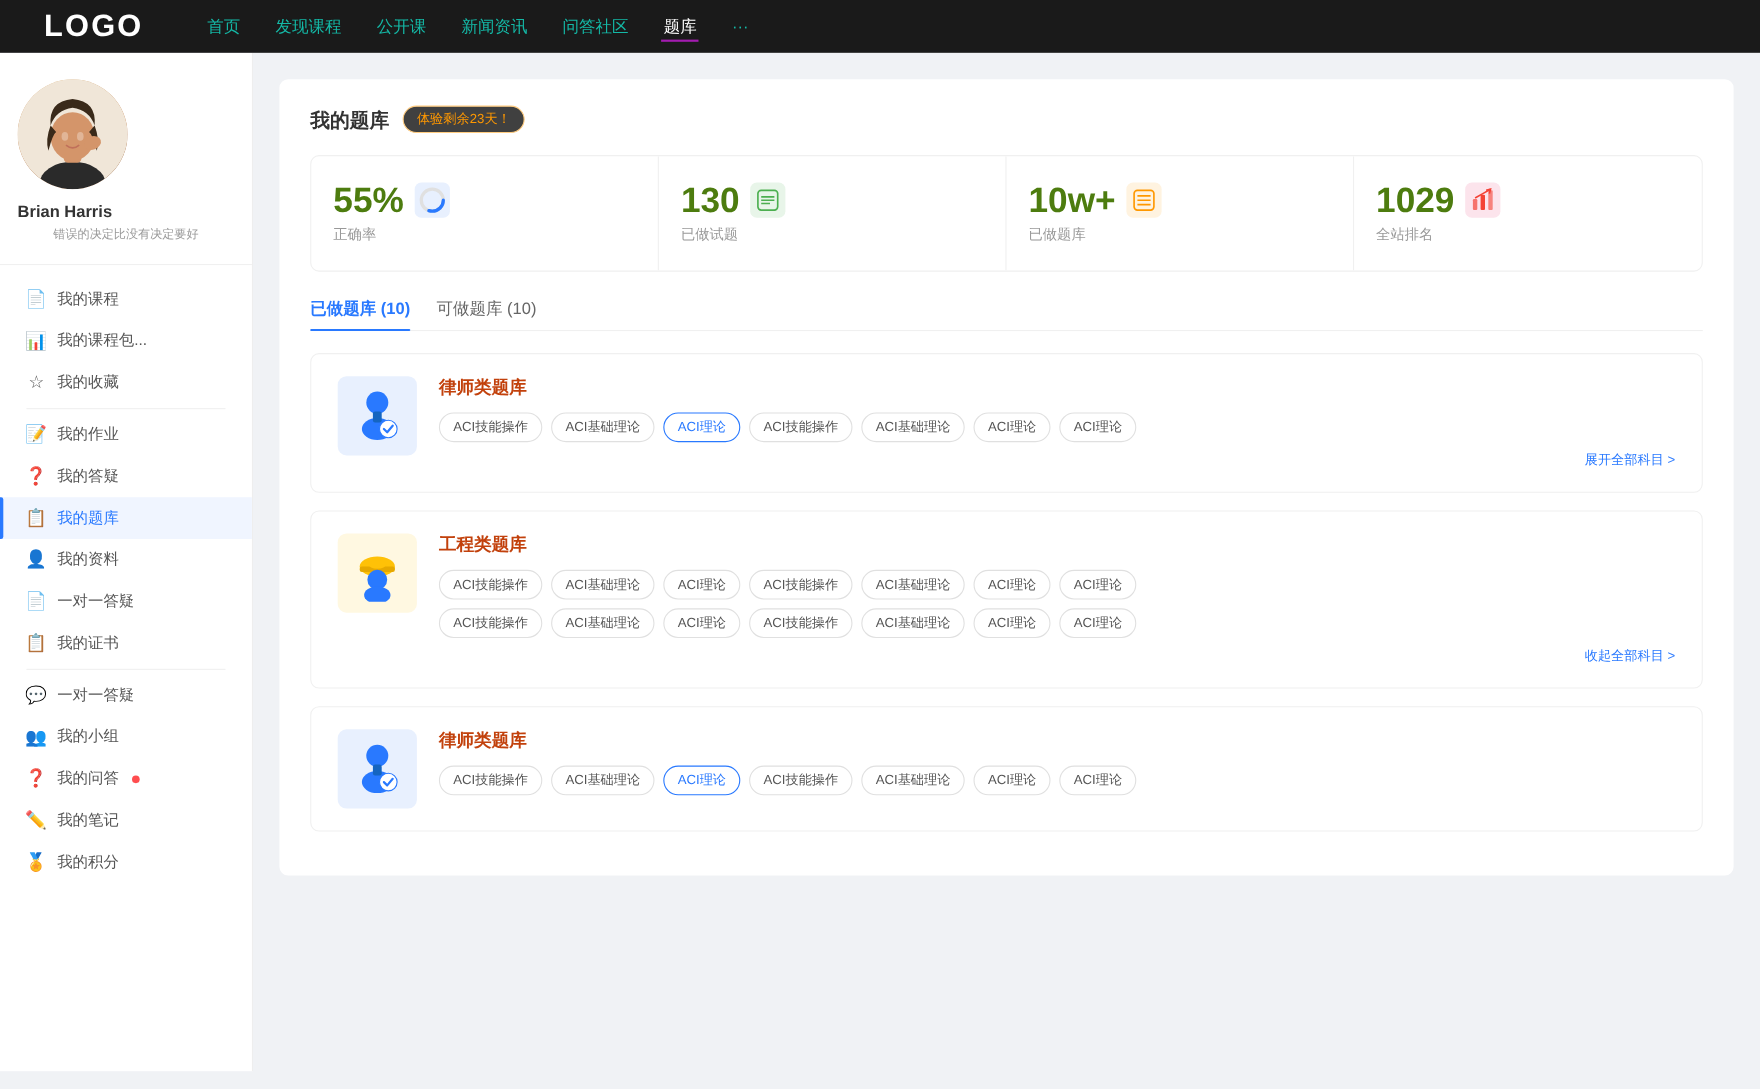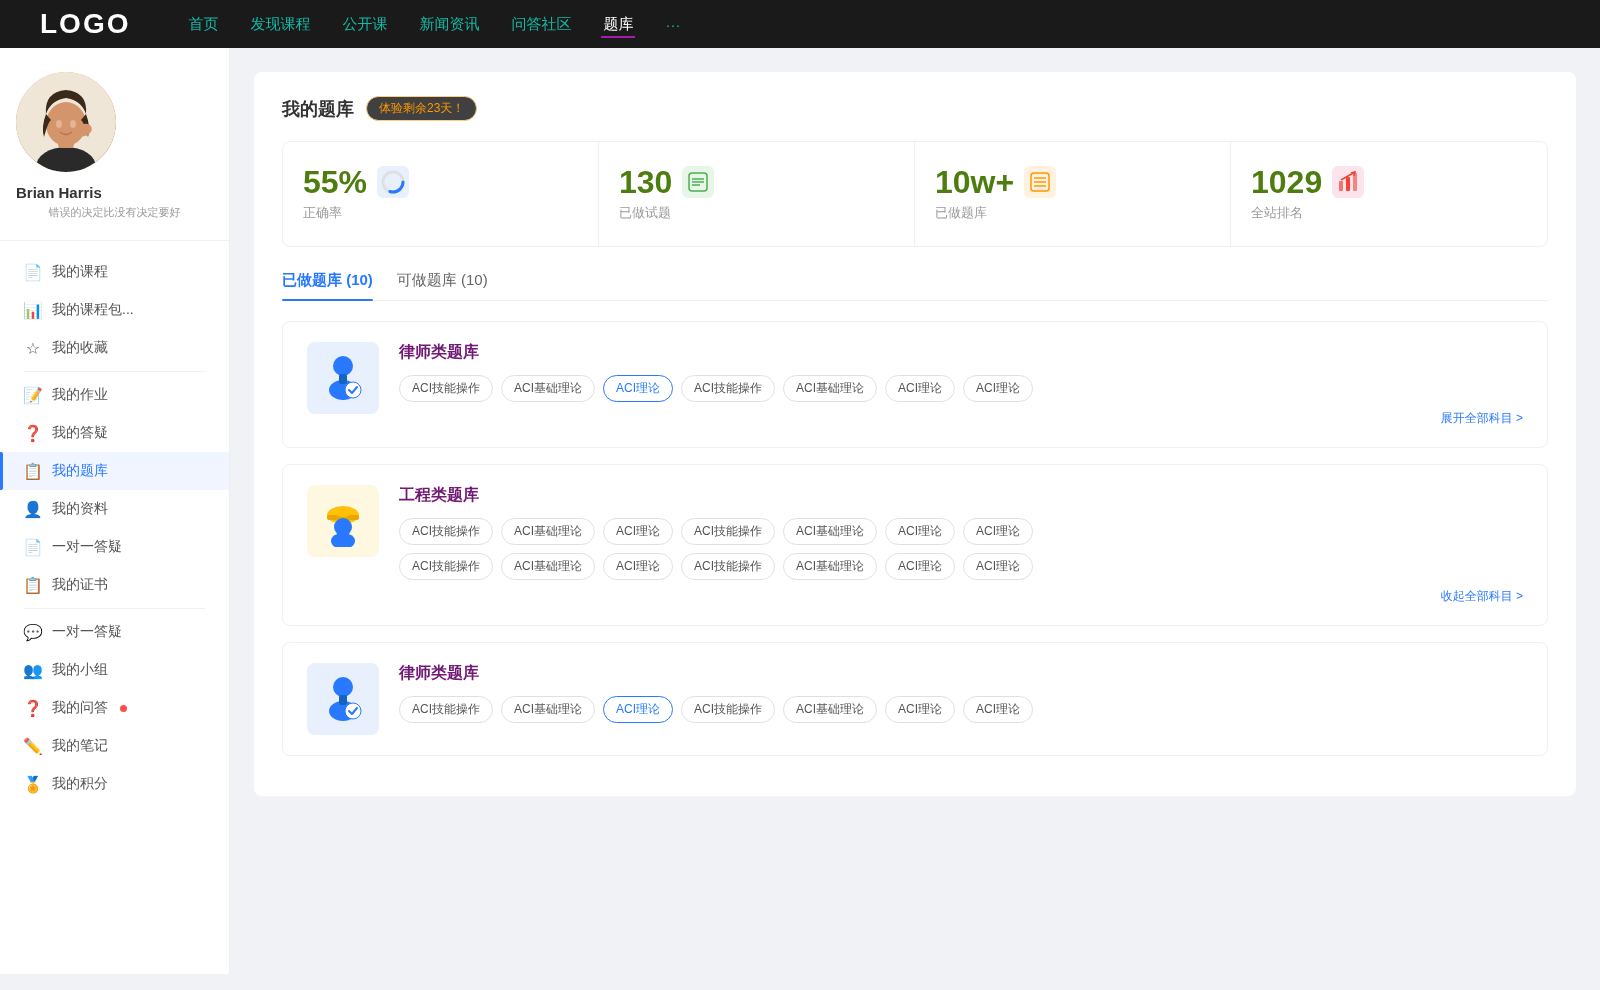--- a/index.html
+++ b/index.html
@@ -287,21 +287,21 @@
       width: 72px; height: 72px;
       background: #e8f0fe;
       border-radius: 8px;
       display: flex; align-items: center; justify-content: center;
       flex-shrink: 0;
     }
     .qbank-content { flex: 1; }
     .qbank-title {
       font-size: 16px;
       font-weight: 600;
-      color: #701a75;
+      color: #c2410c;
       margin-bottom: 12px;
     }
     .tags-row {
       display: flex;
       flex-wrap: wrap;
       gap: 8px;
       margin-bottom: 8px;
     }
     .tag {
       padding: 4px 12px;

